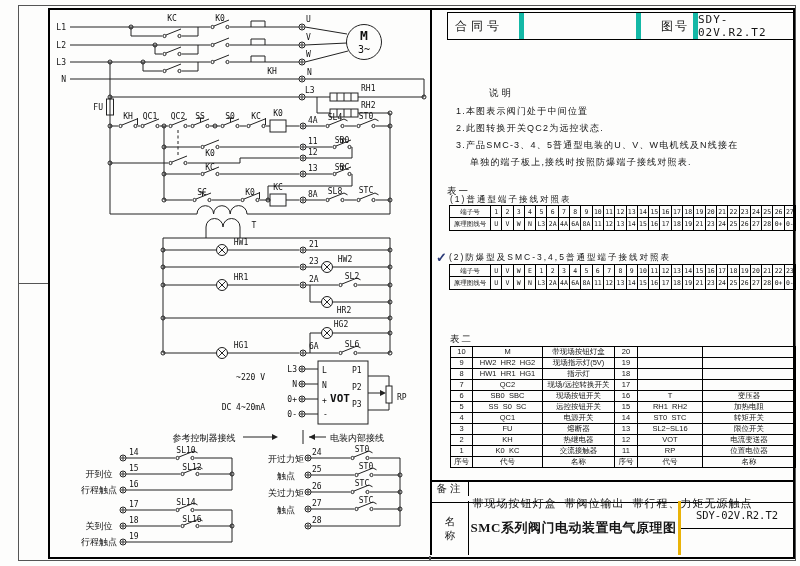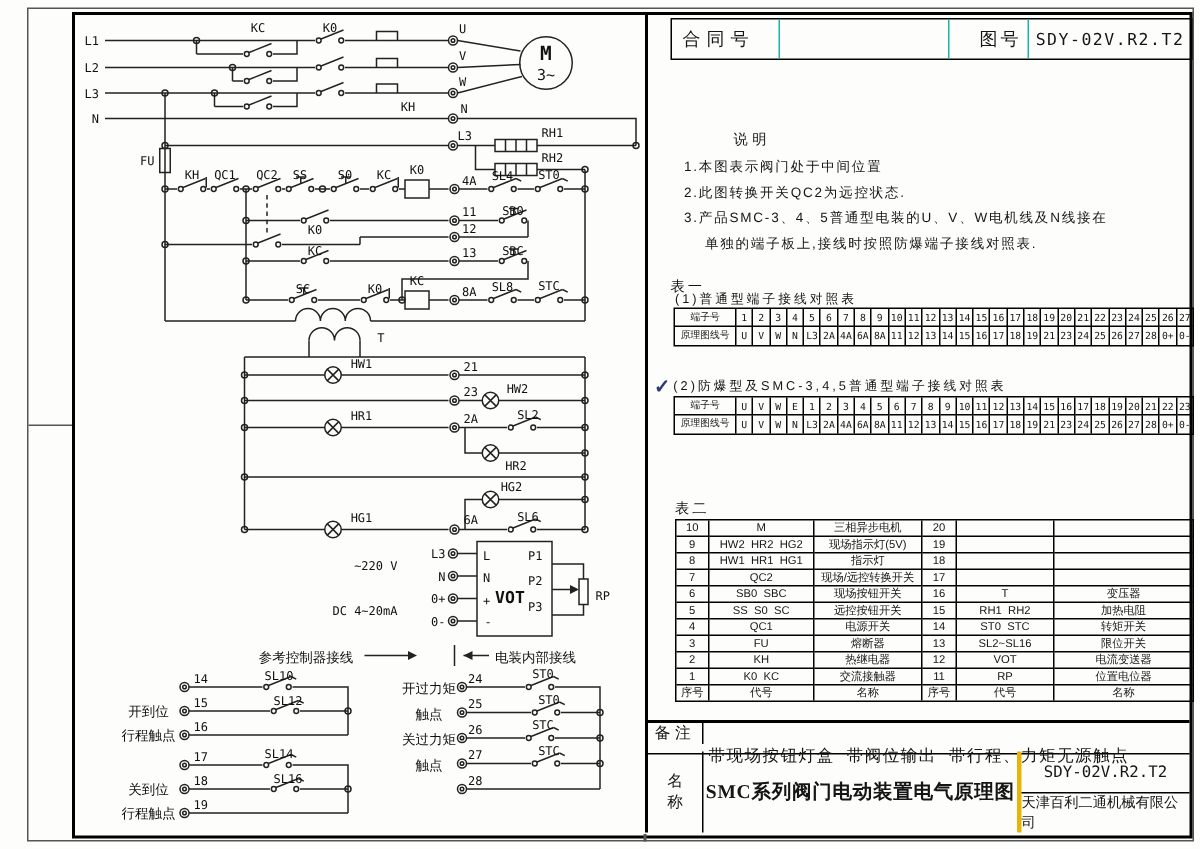--- a/index.html
+++ b/index.html
@@ -7,21 +7,21 @@
         font-family:"Liberation Sans",sans-serif;color:#151515;}
   .outer{position:absolute;left:18px;top:5px;width:776px;height:554px;border:1px solid #555;}
   .frame{position:absolute;left:48px;top:8px;width:743px;height:547px;border:2px solid #000;}
   .tick-left{position:absolute;left:19px;top:283px;width:29px;height:1px;background:#555;}
   .tick-bottom{position:absolute;left:429px;top:556px;width:2px;height:5px;background:#555;}
   #sch{position:absolute;left:48px;top:8px;}
   #sch path, #sch rect, #sch circle{stroke:#222;fill:none;stroke-width:1;}
   #sch text{font-family:"DejaVu Sans Mono","Liberation Sans",sans-serif;fill:#111;stroke:none;}
   .rpanel{position:absolute;left:430px;top:8px;width:361px;height:547px;border-left:2px solid #000;}
   .titlerow{position:absolute;left:15px;top:4px;width:346px;height:26px;border:1px solid #000;display:flex;align-items:stretch;}
-  .titlerow .c{border-right:1px solid #14b8a6;display:flex;align-items:center;}
+  .titlerow .c{border-right:5px solid #14b8a6;display:flex;align-items:center;}
   .titlerow .lab{width:64px;font-size:12px;letter-spacing:4px;padding-left:7px;}
   .titlerow .sp{width:112px;}
   .titlerow .lab2{width:36px;font-size:12px;letter-spacing:2px;justify-content:center;margin-left:16px;}
   .titlerow .val{flex:1;border-right:none;justify-content:center;
        font-family:"DejaVu Sans Mono",monospace;font-size:11px;letter-spacing:1px;}
   .nhead{position:absolute;left:57px;top:79px;font-size:9.5px;letter-spacing:3px;}
   .notelines{position:absolute;left:24px;top:95px;font-size:9px;letter-spacing:1.2px;}
   .notelines .nl{height:17px;line-height:17px;white-space:pre;}
   .notelines .nl.indent{padding-left:14px;}
   .seclabel{position:absolute;font-size:9.5px;letter-spacing:2px;}
@@ -556,21 +556,21 @@
           <div class="tcell">28</div>
           <div class="tcell">0+</div>
           <div class="tcell">0-</div>
         </div>
       </div>
 
     <div class="seclabel" style="left:18px;top:325px;">表二</div>
     <div class="ctable" id="ctable">
         <div class="ccell">10</div>
         <div class="ccell">M</div>
-        <div class="ccell">三相异步电机</div>
+        <div class="ccell">带现场按钮灯盒</div>
         <div class="ccell">20</div>
         <div class="ccell"></div>
         <div class="ccell ce"></div>
         <div class="ccell">9</div>
         <div class="ccell">HW2  HR2  HG2</div>
         <div class="ccell">现场指示灯(5V)</div>
         <div class="ccell">19</div>
         <div class="ccell"></div>
         <div class="ccell ce"></div>
         <div class="ccell">8</div>
@@ -634,17 +634,16 @@
       <div class="txt">带现场按钮灯盒  带阀位输出  带行程、力矩无源触点</div>
     </div>
 
     <div class="nameblock">
       <div class="lab">
           <span>名称</span>
         </div>
       <div class="mid">SMC系列阀门电动装置电气原理图</div>
       <div class="rcol">
         <div class="rtop">SDY-02V.R2.T2</div>
-        <div class="rbot">天津百利二通机械有限公司</div>
       </div>
     </div>
   </div>
 </div>
 
 </body></html>

